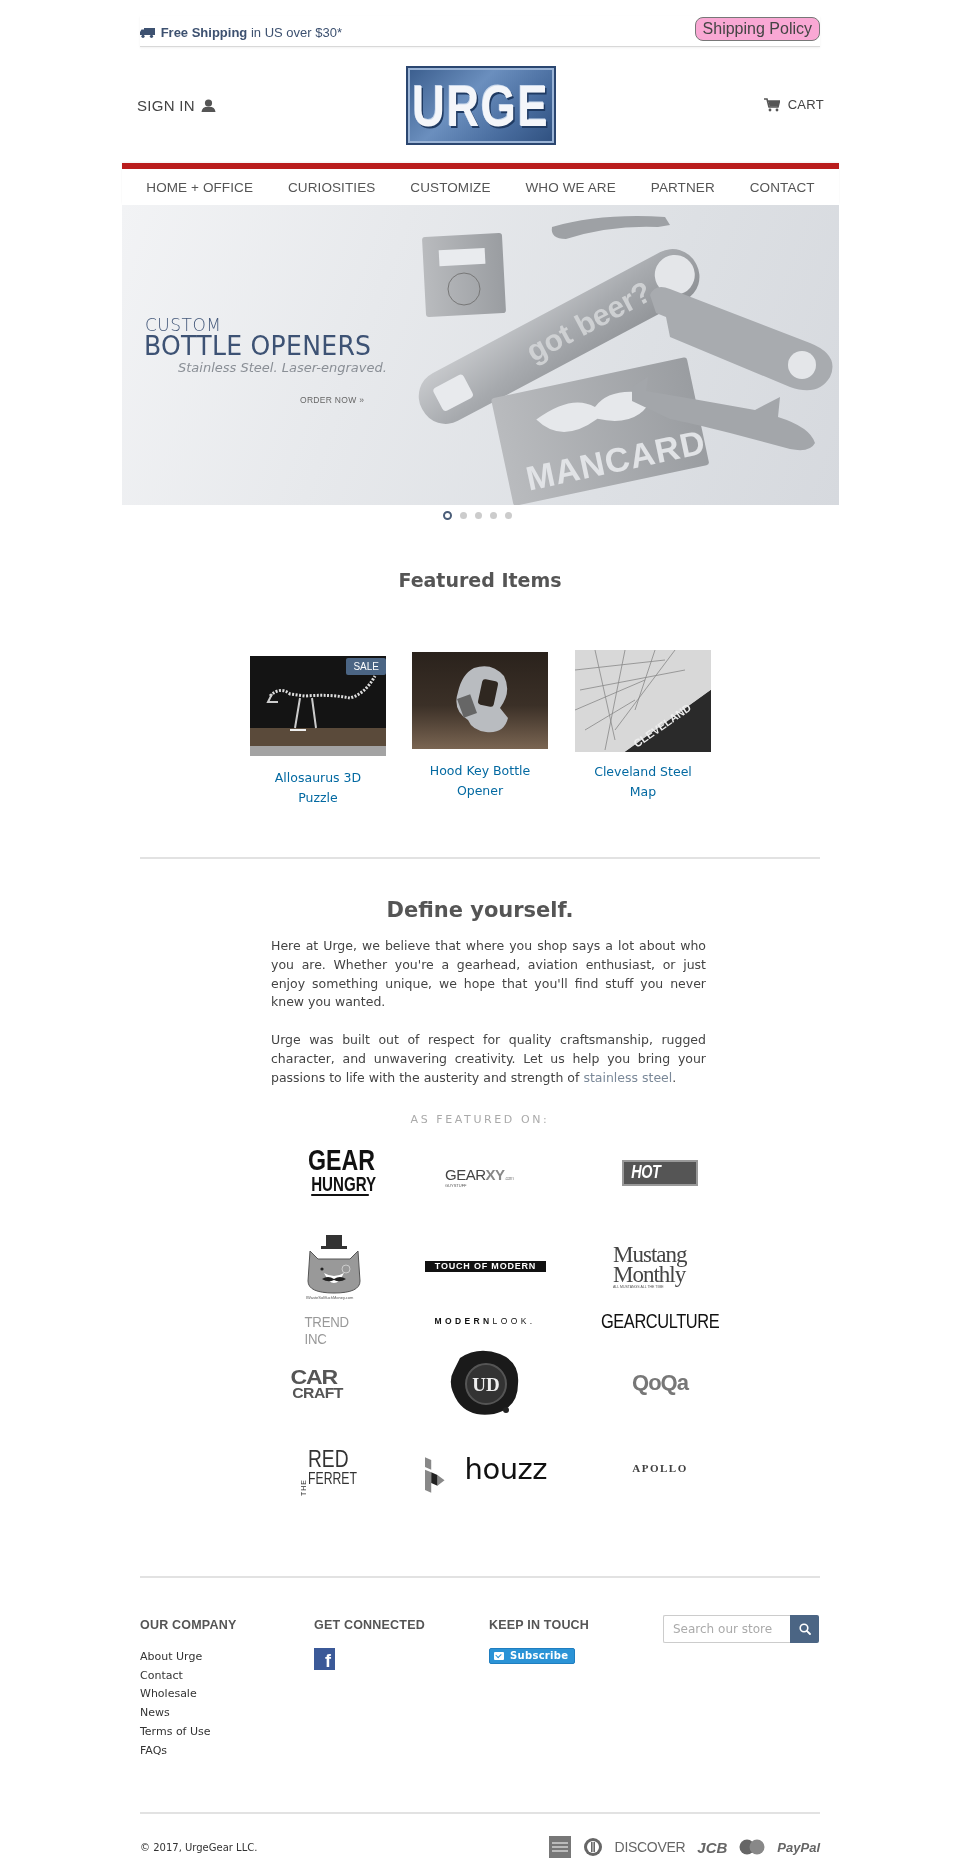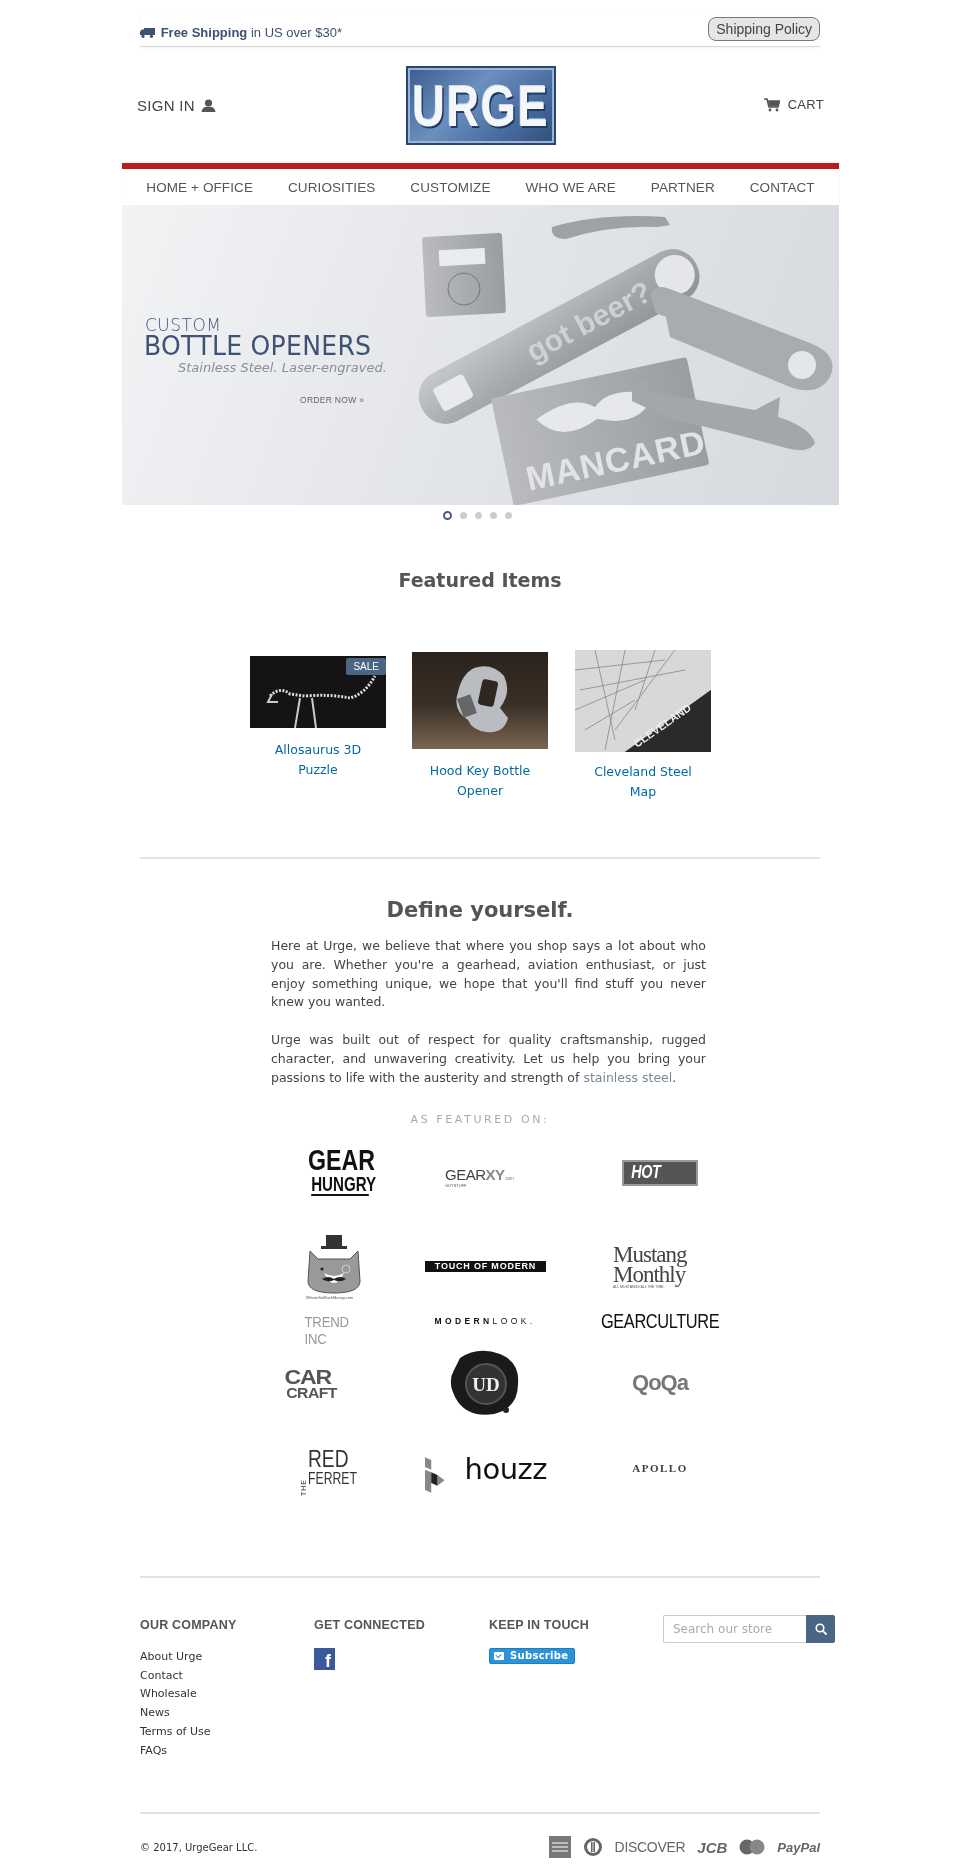--- a/index.html
+++ b/index.html
@@ -5,21 +5,21 @@
   * { box-sizing: border-box; margin: 0; padding: 0; }
   html, body { width: 960px; background: #fff; }
   body { font-family: "DejaVu Sans", sans-serif; color: #555; position: relative; height: 1875px; overflow: hidden; }
   a { color: inherit; text-decoration: none; }
 
   
   .promo { position: absolute; left: 140px; top: 16px; width: 680px; height: 31px; border-bottom: 1px solid #d8d8d8; box-shadow: 0 1px 2px rgba(0,0,0,0.06); }
   .promo .txt { position: absolute; left: 0; top: 9px; font-family: "Liberation Sans", sans-serif; font-size: 13px; color: #3d5170; }
   .promo .txt b { font-weight: bold; }
   .promo .truck { display: inline-block; width: 15px; height: 10px; vertical-align: -1px; margin-right: 2px; }
-  .promo .ship-btn { position: absolute; right: 0; top: 1px; height: 24px; padding: 0 7px; border: 1px solid #777; border-radius: 8px; font-family: "Liberation Sans", sans-serif; font-size: 14px; color: #444; line-height: 22px; background: #e5e5e5; }
+  .promo .ship-btn { position: absolute; right: 0; top: 1px; height: 24px; padding: 0 7px; border: 1px solid #777; border-radius: 8px; font-family: "Liberation Sans", sans-serif; font-size: 16px; color: #444; line-height: 22px; background: #f9a8d4; }
 
   
   .signin { position: absolute; left: 137px; top: 97px; font-family: "Liberation Sans", sans-serif; font-size: 15px; color: #444; display: flex; align-items: center; gap: 6px; letter-spacing: 0.3px; }
   .cart { position: absolute; right: 136px; top: 97px; font-family: "Liberation Sans", sans-serif; font-size: 13px; color: #444; display: flex; align-items: center; gap: 8px; letter-spacing: 0.3px; }
   .logo { position: absolute; left: 406px; top: 66px; width: 150px; height: 79px; background: linear-gradient(135deg, #3a5d8d 0%, #6b8fbe 40%, #4a6ea0 70%, #2f507f 100%); border: 2px solid #2b4670; box-shadow: inset 0 0 0 2px #9bb4d6; display: flex; align-items: center; justify-content: center; }
   .logo span { font-family: "Liberation Sans", sans-serif; font-weight: bold; font-size: 58px; color: #f4f6fa; letter-spacing: 2px; transform: scaleX(0.78); text-shadow: 2px 2px 0 #1f3a62, -1px -1px 0 #c7d6ea; line-height: 1; }
 
   
   .nav { position: absolute; left: 122px; top: 163px; width: 717px; height: 42px; border-top: 6px solid #b91c1c; box-shadow: 0 -1px 2px rgba(0,0,0,0.05); display: flex; justify-content: center; align-items: center; gap: 8px; }
   .nav a { font-family: "Liberation Sans", sans-serif; font-size: 13.5px; color: #555; padding: 0 13.5px; letter-spacing: 0.1px; }
@@ -57,21 +57,21 @@
   
   .fcol h4 { font-family: "Liberation Sans", sans-serif; font-size: 12.5px; font-weight: bold; color: #555; letter-spacing: 0.2px; }
   .fcol { position: absolute; top: 1618px; }
   .fcol ul { list-style: none; margin-top: 16px; }
   .fcol li { font-family: "DejaVu Sans", sans-serif; font-size: 11px; color: #333; line-height: 18.7px; }
   .fb { margin-top: 16px; width: 21px; height: 22px; background: #3b5998; color: #fff; font-family: "Liberation Sans", sans-serif; font-weight: bold; font-size: 18px; text-align: right; padding-right: 4px; line-height: 26px; overflow: hidden; }
   .subscribe { margin-top: 16px; display: inline-flex; align-items: center; gap: 6px; background: #2b93d6; border: 1px solid #1f7ec0; border-radius: 2px; color: #fff; font-family: "DejaVu Sans", sans-serif; font-weight: bold; font-size: 10px; padding: 1px 6px 2px 4px; letter-spacing: 0.3px; }
   .subscribe i { display: inline-block; width: 10px; height: 8px; background: #fff; border-radius: 1px; position: relative; }
   .subscribe i:after { content: ""; position: absolute; left: 2px; top: 1px; width: 4px; height: 3px; border-left: 1px solid #2b93d6; border-bottom: 1px solid #2b93d6; transform: rotate(-45deg); }
   .search { position: absolute; left: 663px; top: 1615px; display: flex; }
-  .search input { width: 143px; height: 28px; border: 1px solid #ccc; border-right: none; padding: 0 9px; font-family: "DejaVu Sans", sans-serif; font-size: 12px; color: #999; border-radius: 2px 0 0 2px; outline: none; }
+  .search input { width: 127px; height: 28px; border: 1px solid #ccc; border-right: none; padding: 0 9px; font-family: "DejaVu Sans", sans-serif; font-size: 12px; color: #999; border-radius: 2px 0 0 2px; outline: none; }
   .search input::placeholder { color: #aaa; }
   .search button { width: 29px; height: 28px; background: #4b6584; border: none; border-radius: 0 2px 2px 0; display: flex; align-items: center; justify-content: center; }
 
   .copy { position: absolute; left: 140px; top: 1842px; font-family: "DejaVu Sans", sans-serif; font-size: 10px; color: #333; }
   .pay { position: absolute; right: 140px; top: 1836px; display: flex; align-items: center; gap: 12px; color: #666; }
   .pay .t { font-family: "Liberation Sans", sans-serif; font-weight: bold; font-size: 13px; color: #666; }
 </style>
 </head>
 <body>
 
@@ -167,21 +167,21 @@
   <span class="active"></span>
   <span></span>
   <span></span>
   <span></span>
   <span></span>
 </div>
 
 <h2 class="sec-title feat-title">Featured Items</h2>
 
 <a class="prod" style="left:250px; top:655px;">
-  <div class="img" style="height:72px; margin-top:1px; background:#22c55e;">
+  <div class="img" style="height:100px; margin-top:1px; background:#a3a3a3;">
     <svg width="136" height="90" viewBox="0 0 136 90">
       <rect x="0" y="0" width="136" height="90" fill="#141414"></rect>
       <rect x="0" y="72" width="136" height="18" fill="#5a4a3a"></rect>
       <path d="M20 40 Q30 30 40 38 L55 40 Q80 38 100 42 Q115 38 125 20" fill="none" stroke="#ddd" stroke-width="3" stroke-dasharray="2 1.5"></path>
       <path d="M50 42 L45 72 M62 42 L66 72 M22 38 L18 46 L28 46" stroke="#ccc" stroke-width="2" fill="none"></path>
       <path d="M40 74 H56" stroke="#eee" stroke-width="2"></path>
     </svg>
     <span class="sale">SALE</span>
   </div>
   <div class="name">Allosaurus 3D Puzzle</div>
@@ -268,21 +268,21 @@
     <span style="font-family:'Liberation Sans',sans-serif; font-size:15px; color:#999; transform:scaleX(0.88); letter-spacing:-0.3px;">TREND INC</span>
   </div>
   <div class="plogo" style="left:145px; top:186px; width:120px; height:16px;">
     <span style="font-family:'Liberation Sans',sans-serif; font-weight:bold; font-size:8.5px; color:#111; letter-spacing:3.4px;">MODERN</span>
       <span style="font-family:'Liberation Sans',sans-serif; font-size:8.5px; color:#111; letter-spacing:3.4px;">LOOK.</span>
   </div>
   <div class="plogo" style="left:318px; top:180px; width:124px; height:24px;">
     <span style="font-family:'Liberation Sans',sans-serif; font-size:20px; color:#111; transform:scaleX(0.82); letter-spacing:-0.5px;">GEARCULTURE</span>
   </div>
 
-  <div class="plogo" style="left:8px; top:236px; width:72px; height:36px; flex-direction:column;">
+  <div class="plogo" style="left:14px; top:236px; width:72px; height:36px; flex-direction:column;">
     <div style="font-family:'Liberation Sans',sans-serif; font-weight:bold; font-size:21px; line-height:18px; color:#555; transform:scaleX(1.1); letter-spacing:-1px;">CAR</div>
     <div style="font-family:'Liberation Sans',sans-serif; font-weight:bold; font-size:15px; line-height:14px; color:#555; transform:scaleX(1.05); letter-spacing:-0.5px;">CRAFT</div>
   </div>
   <div class="plogo" style="left:168px; top:218px; width:74px; height:70px;">
     <svg width="74" height="70" viewBox="0 0 74 70">
       <path d="M12 10 Q30 -2 52 6 Q72 14 70 36 Q70 60 46 66 Q22 70 10 54 Q-2 36 6 22 Z" fill="#1a1a1a"></path>
       <circle cx="38" cy="36" r="20" fill="#333" stroke="#555" stroke-width="2"></circle>
       <text x="38" y="43" text-anchor="middle" font-family="Liberation Serif, serif" font-weight="bold" font-size="19" fill="#eee">UD</text>
       <circle cx="58" cy="62" r="3" fill="#222"></circle>
     </svg>

